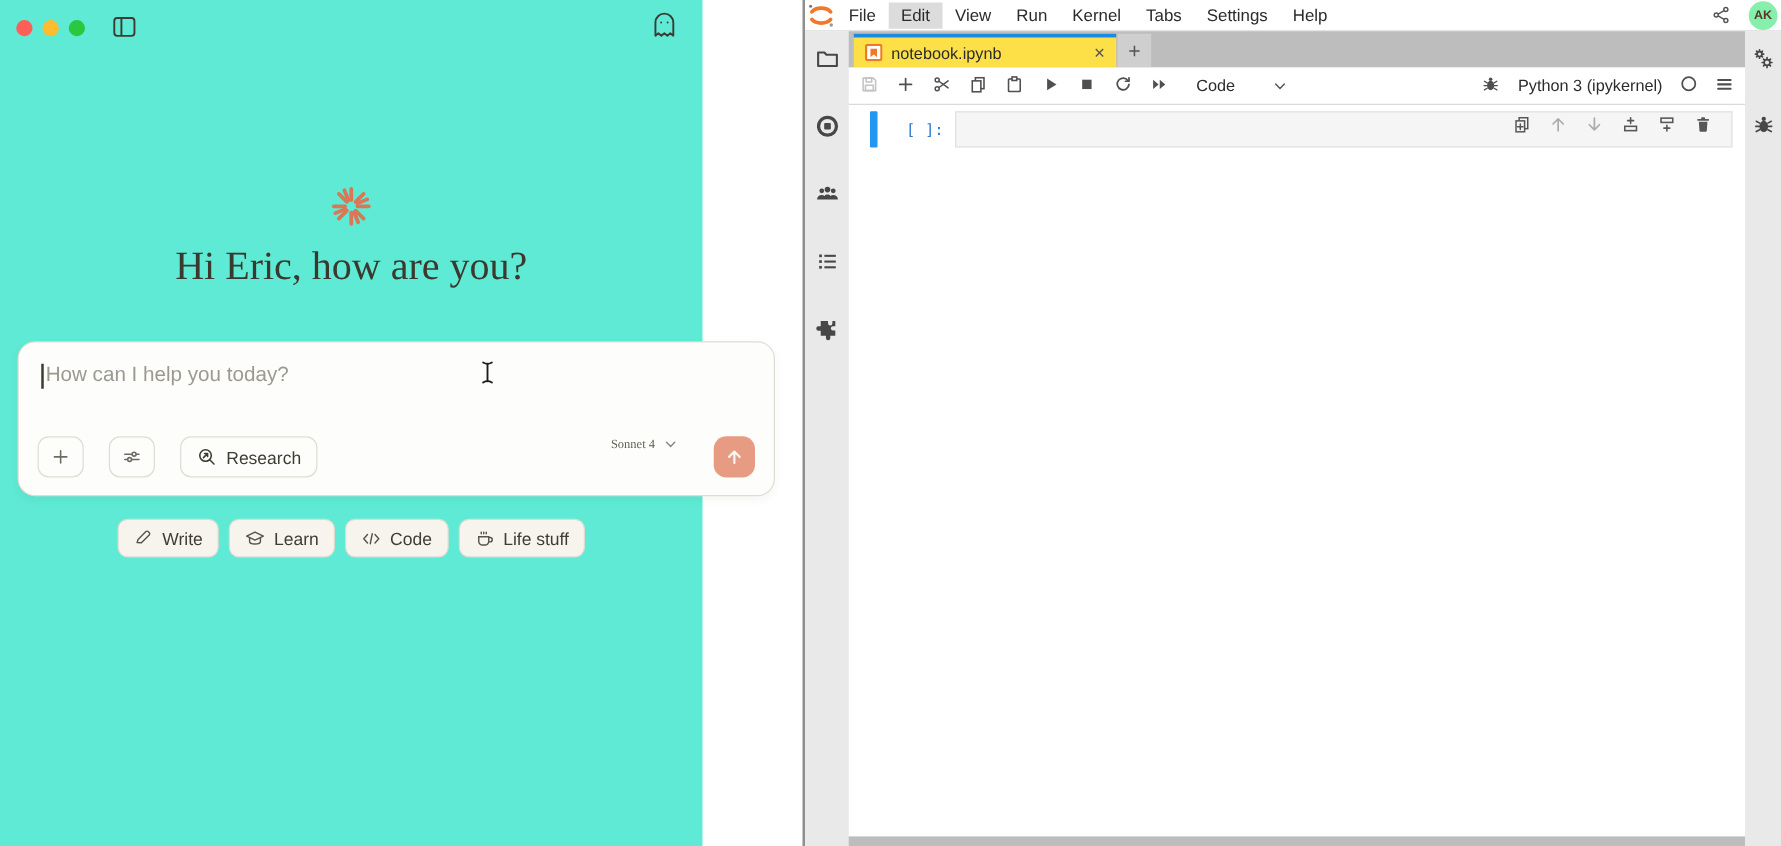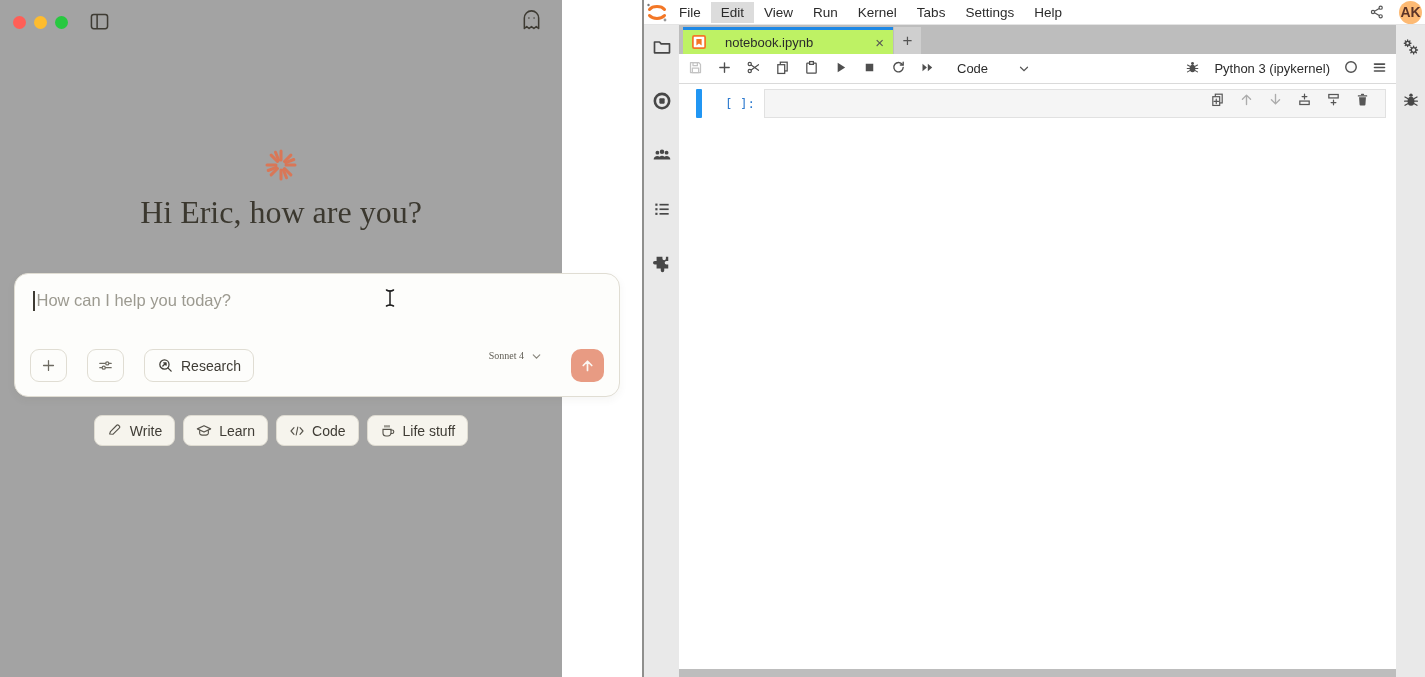--- a/index.html
+++ b/index.html
@@ -1,20 +1,20 @@
 <!DOCTYPE html>
 <html><head>
 <meta charset="utf-8">
 <style>
   * { margin:0; padding:0; box-sizing:border-box; }
   html,body { width:1425px; height:677px; overflow:hidden; font-family:"Liberation Sans", sans-serif; }
   .screen { position:relative; width:1425px; height:677px; background:#fff; }
 
   
-  .claude { position:absolute; left:0; top:0; width:562px; height:677px; background:#a3a3a3; }
+  .claude { position:absolute; left:0; top:0; width:562px; height:677px; background:#5eead4; }
   .traffic { position:absolute; top:16px; left:13px; display:flex; gap:8px; }
   .dot { width:13px; height:13px; border-radius:50%; }
   .dot.red { background:#FF5F57; } .dot.yellow { background:#FEBC2E; } .dot.green { background:#28C840; }
   .sidebar-toggle { position:absolute; left:90px; top:13px; width:19px; height:17px; color:#3E3B33; }
   .ghost { position:absolute; right:20px; top:8px; width:21px; height:23px; color:#3E3B33; }
 
   .spark-wrap { position:absolute; top:147px; left:0; width:100%; display:flex; justify-content:center; }
   .spark { width:36px; height:36px; color:#D97757; }
   .greeting { position:absolute; top:194px; left:0; width:100%; text-align:center;
               font-family:"Liberation Serif", serif; font-size:32px; color:#3B382F; }
@@ -53,36 +53,36 @@
   
   .jupyter { position:absolute; left:644px; top:0; width:781px; height:677px; background:#E9E9E9;
              display:flex; flex-direction:column; font-size:13px; color:#333; }
   .menubar { height:25px; background:#FFFFFF; border-bottom:1px solid #E4E4E4;
              display:flex; align-items:center; flex:0 0 auto; }
   .jlogo { width:24px; height:22px; margin-left:1px; flex:0 0 auto; }
   .menu-item { padding:3px 10px; font-size:13.5px; color:#2b2b2b; }
   .menu-item.active { background:#DCDCDC; }
   .menubar .flex1 { flex:1; }
   .share-icon { width:16px; height:16px; color:#555; margin-right:14px; }
-  .avatar { width:23px; height:23px; border-radius:50%; background:#fdba74; color:#5B3327;
-            font-size:14px; font-weight:bold; display:flex; align-items:center; justify-content:center;
+  .avatar { width:23px; height:23px; border-radius:50%; background:#86efac; color:#5B3327;
+            font-size:10px; font-weight:bold; display:flex; align-items:center; justify-content:center;
             margin-right:3px; }
 
   .jbody { flex:1; display:flex; min-height:0; }
   .lstrip { width:35px; display:flex; flex-direction:column; align-items:center;
             padding-top:12px; gap:34px; flex:0 0 auto; }
   .lstrip svg, .rstrip svg { width:20px; height:20px; color:#474747; }
   .rstrip { width:29px; display:flex; flex-direction:column; align-items:center;
             padding-top:13px; gap:35px; flex:0 0 auto; }
   .rstrip svg { width:18px; height:18px; }
 
   .jmain { flex:1; display:flex; flex-direction:column; min-width:0; }
   .tabrow { height:29px; background:#BDBDBD; display:flex; align-items:flex-end; padding-left:4px; flex:0 0 auto; }
-  .jtab { width:210px; height:27px; background:#bef264; border-top:3px solid #1E88E5;
-          display:flex; align-items:center; padding:0 9px; gap:19px; }
+  .jtab { width:210px; height:27px; background:#fde047; border-top:3px solid #1E88E5;
+          display:flex; align-items:center; padding:0 9px; gap:7px; }
   .nbicon { width:14px; height:14px; flex:0 0 auto; }
   .jtab-label { flex:1; font-size:13px; color:#2b2b2b; }
   .tab-close { font-size:15px; color:#555; line-height:1; }
   .newtab { width:27px; height:27px; background:#CFCFCF; margin-left:1px;
             display:flex; align-items:center; justify-content:center; color:#555; font-size:17px; }
 
   .jtoolbar { height:30px; background:#FFF; border-bottom:1px solid #DADADA;
               display:flex; align-items:center; padding:0 9px; gap:14px; flex:0 0 auto; }
   .jtoolbar svg { width:15px; height:15px; color:#4F4F4F; }
   .tb-save svg { color:#C3C3C3; }

